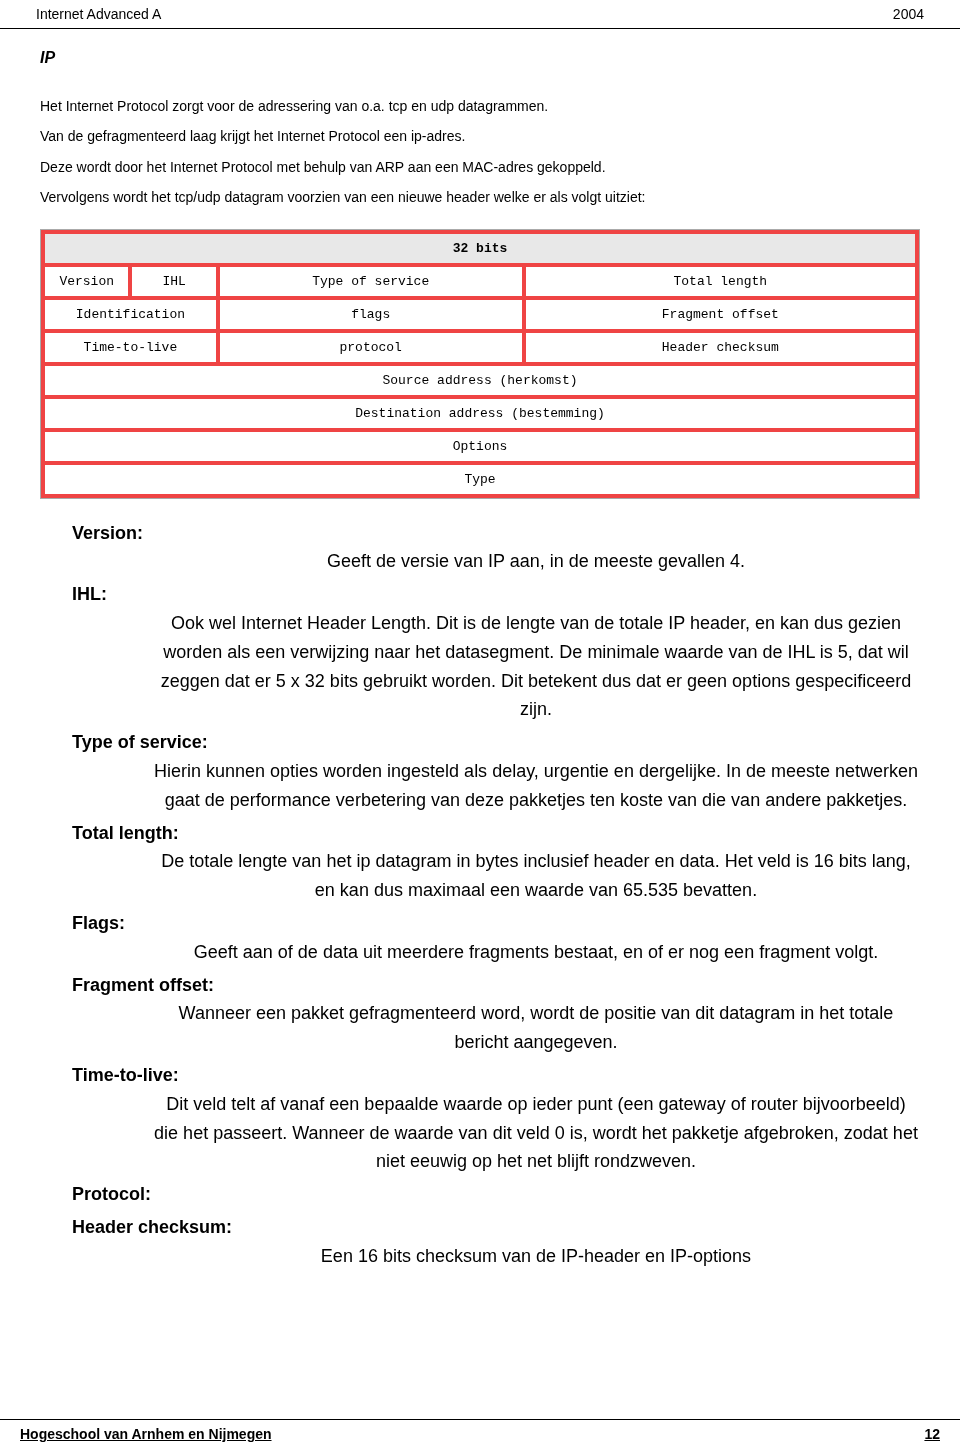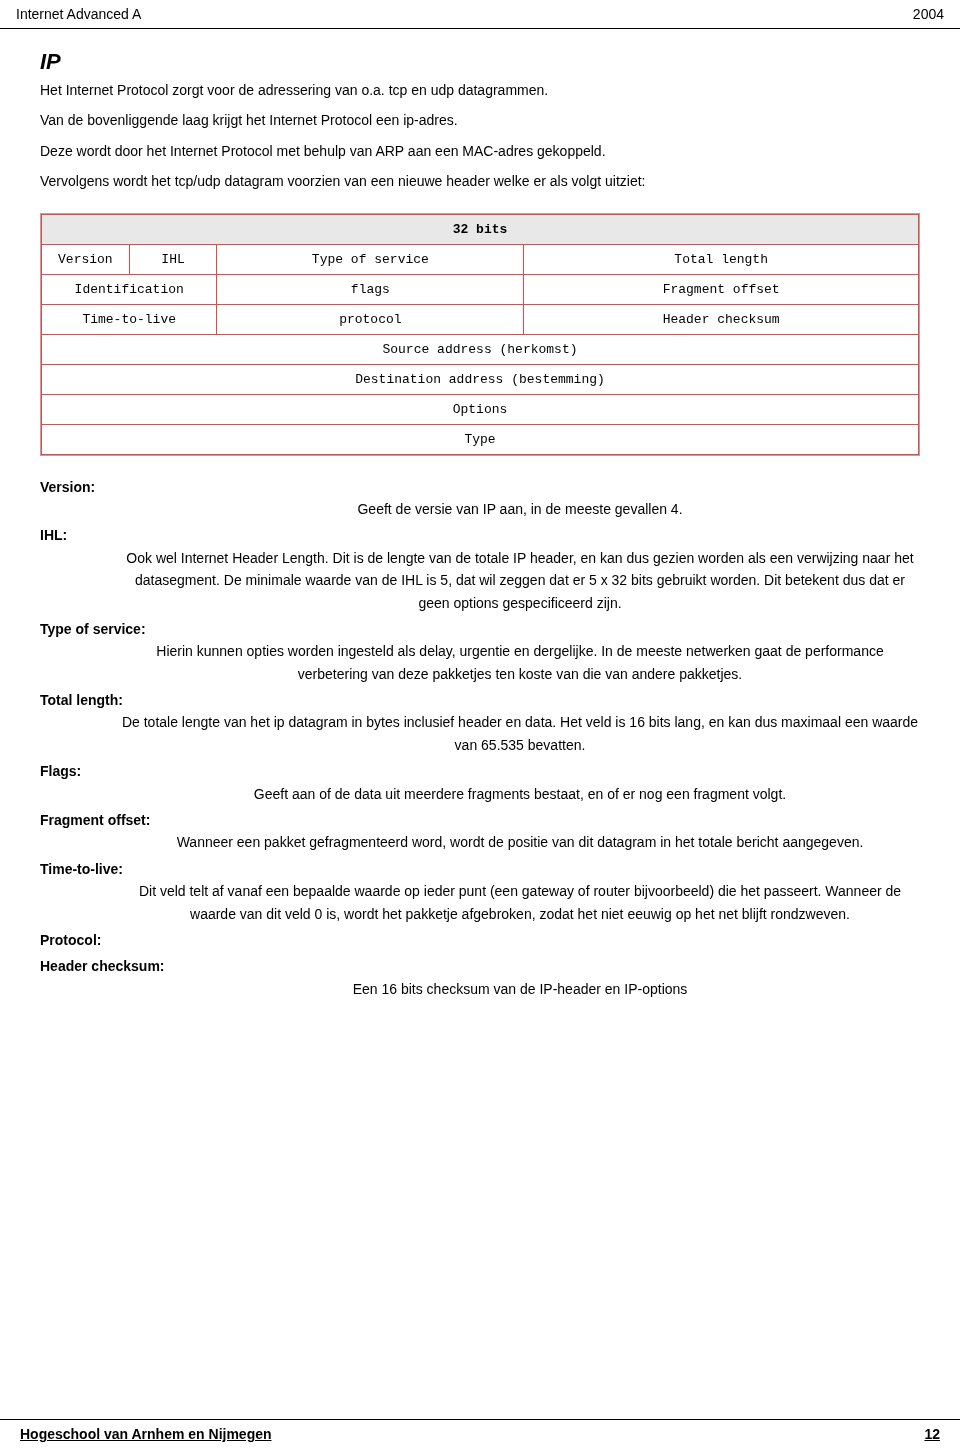--- a/index.html
+++ b/index.html
@@ -17,61 +17,61 @@
       min-height: 1448px;
       padding: 0;
       display: flex;
       flex-direction: column;
     }
     
     .page-header {
       display: flex;
       justify-content: space-between;
       align-items: center;
-      padding: 6px 16px;
+      padding: 6px 36px;
       border-bottom: 1px solid #000;
       background: #fff;
     }
     .header-title {
       font-size: 14px;
       font-weight: normal;
     }
     .header-year {
       font-size: 14px;
       margin-left: 31px;
     }
     
     .page-content {
       padding: 20px 40px;
       flex: 1;
     }
     .section-title {
-      font-size: 22px;
+      font-size: 16px;
       font-weight: bold;
       font-style: italic;
-      margin-bottom: 4px;
+      margin-bottom: 28px;
     }
     .intro-text {
       font-size: 14px;
       line-height: 1.6;
       margin-bottom: 8px;
     }
     
     .ip-table-container {
       margin: 20px 0;
       border: 1px solid #aaa;
     }
     .ip-table {
       width: 100%;
       border-collapse: collapse;
       font-family: 'Courier New', Courier, monospace;
       font-size: 13px;
     }
     .ip-table td {
-      border: 1px solid #ef4444;
+      border: 4px solid #ef4444;
       padding: 7px 10px;
       text-align: center;
     }
     .ip-table .header-row td {
       background: #e8e8e8;
       font-weight: bold;
       text-align: center;
     }
     
     .field-list {
@@ -93,22 +93,23 @@
       font-weight: bold;
     }
     .footer-page {
       font-size: 14px;
       font-weight: bold;
     }
 
     
     .desc-block {
       margin-bottom: 4px;
-      font-size: 14px;
+      font-size: 18px;
       line-height: 1.6;
+      margin-left: 32px;
     }
     .desc-label {
       font-weight: bold;
     }
     .desc-indent {
       display: block;
       margin-left: 80px;
       text-align: center;
     }
   </style>
@@ -121,21 +122,21 @@
     <span class="header-title">Internet Advanced A</span>
     <span class="header-year">2004</span>
   </div>
 
   <div class="page-content">
 
     <div class="section-title">IP</div>
 
     <div>
       <p class="intro-text">Het Internet Protocol zorgt voor de adressering van o.a. tcp en udp datagrammen.</p>
-      <p class="intro-text">Van de bovenliggende laag krijgt het Internet Protocol een ip-adres.</p>
+      <p class="intro-text">Van de gefragmenteerd laag krijgt het Internet Protocol een ip-adres.</p>
       <p class="intro-text">Deze wordt door het Internet Protocol met behulp van ARP aan een MAC-adres gekoppeld.</p>
       <p class="intro-text">Vervolgens wordt het tcp/udp datagram voorzien van een nieuwe header welke er als volgt uitziet:</p>
     </div>
 
     <div class="ip-table-container">
       <table class="ip-table">
         <tbody>
 
           <tr class="header-row">
             <td colspan="4">32 bits</td>

